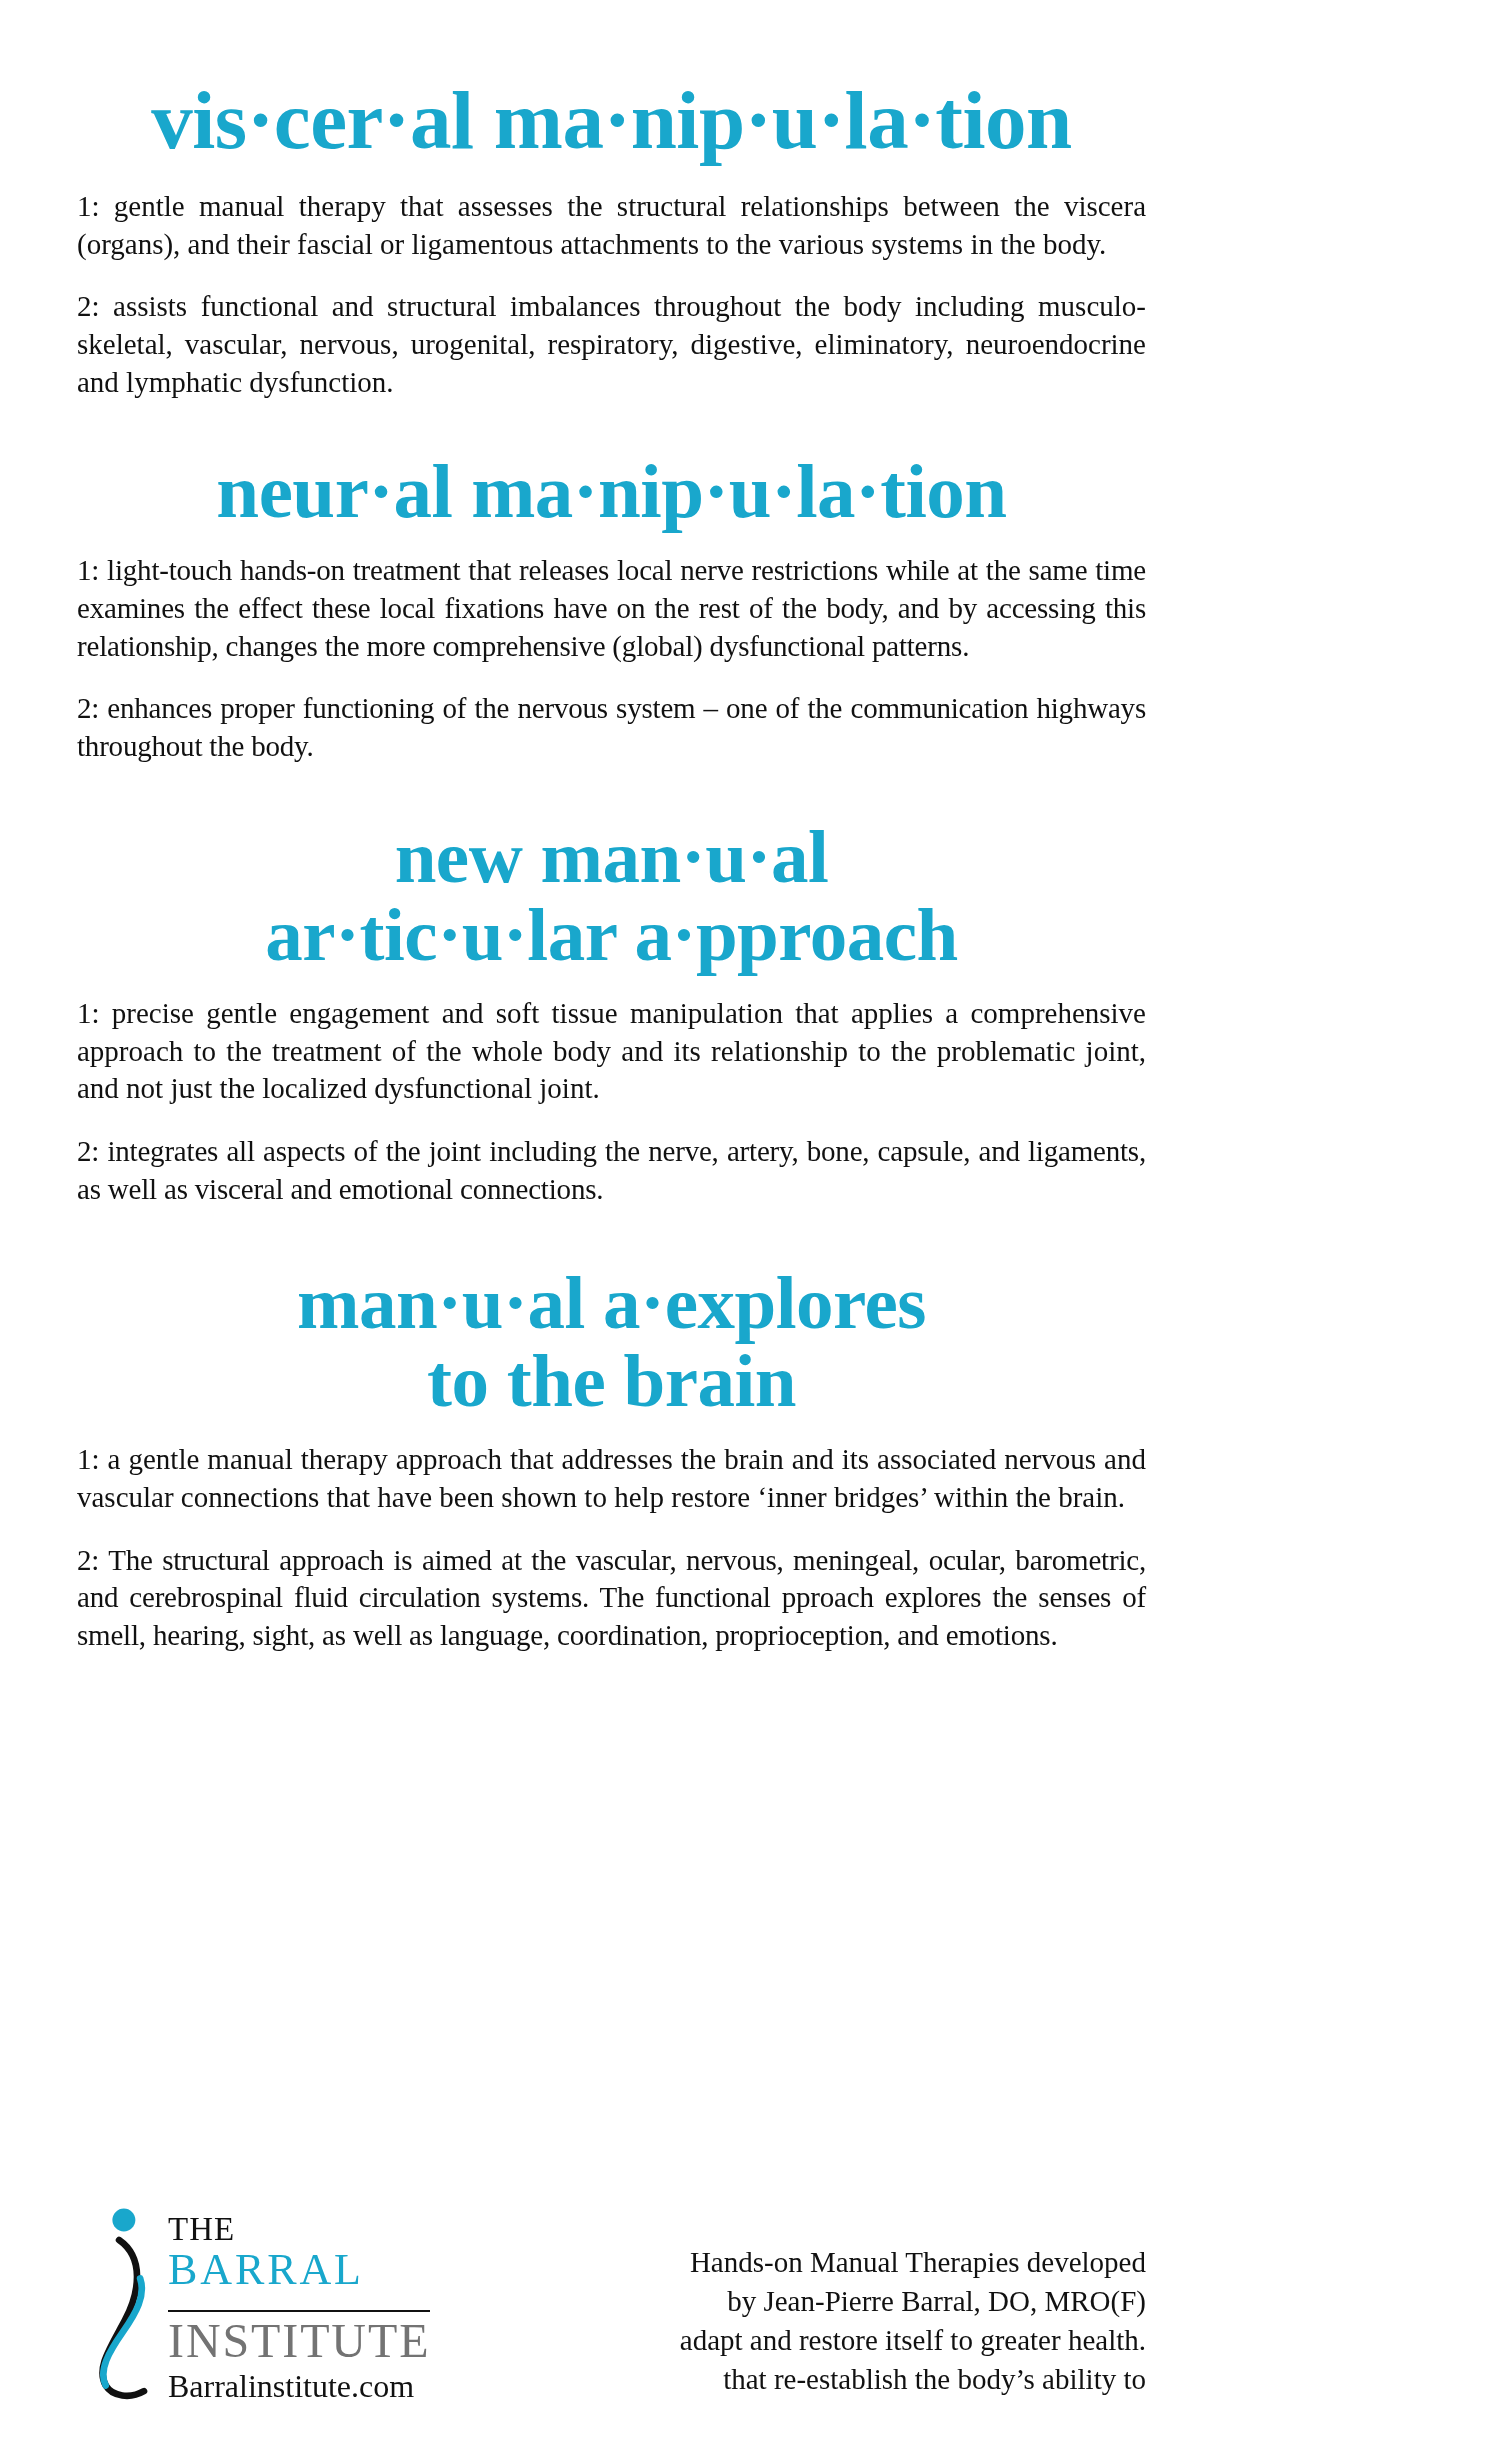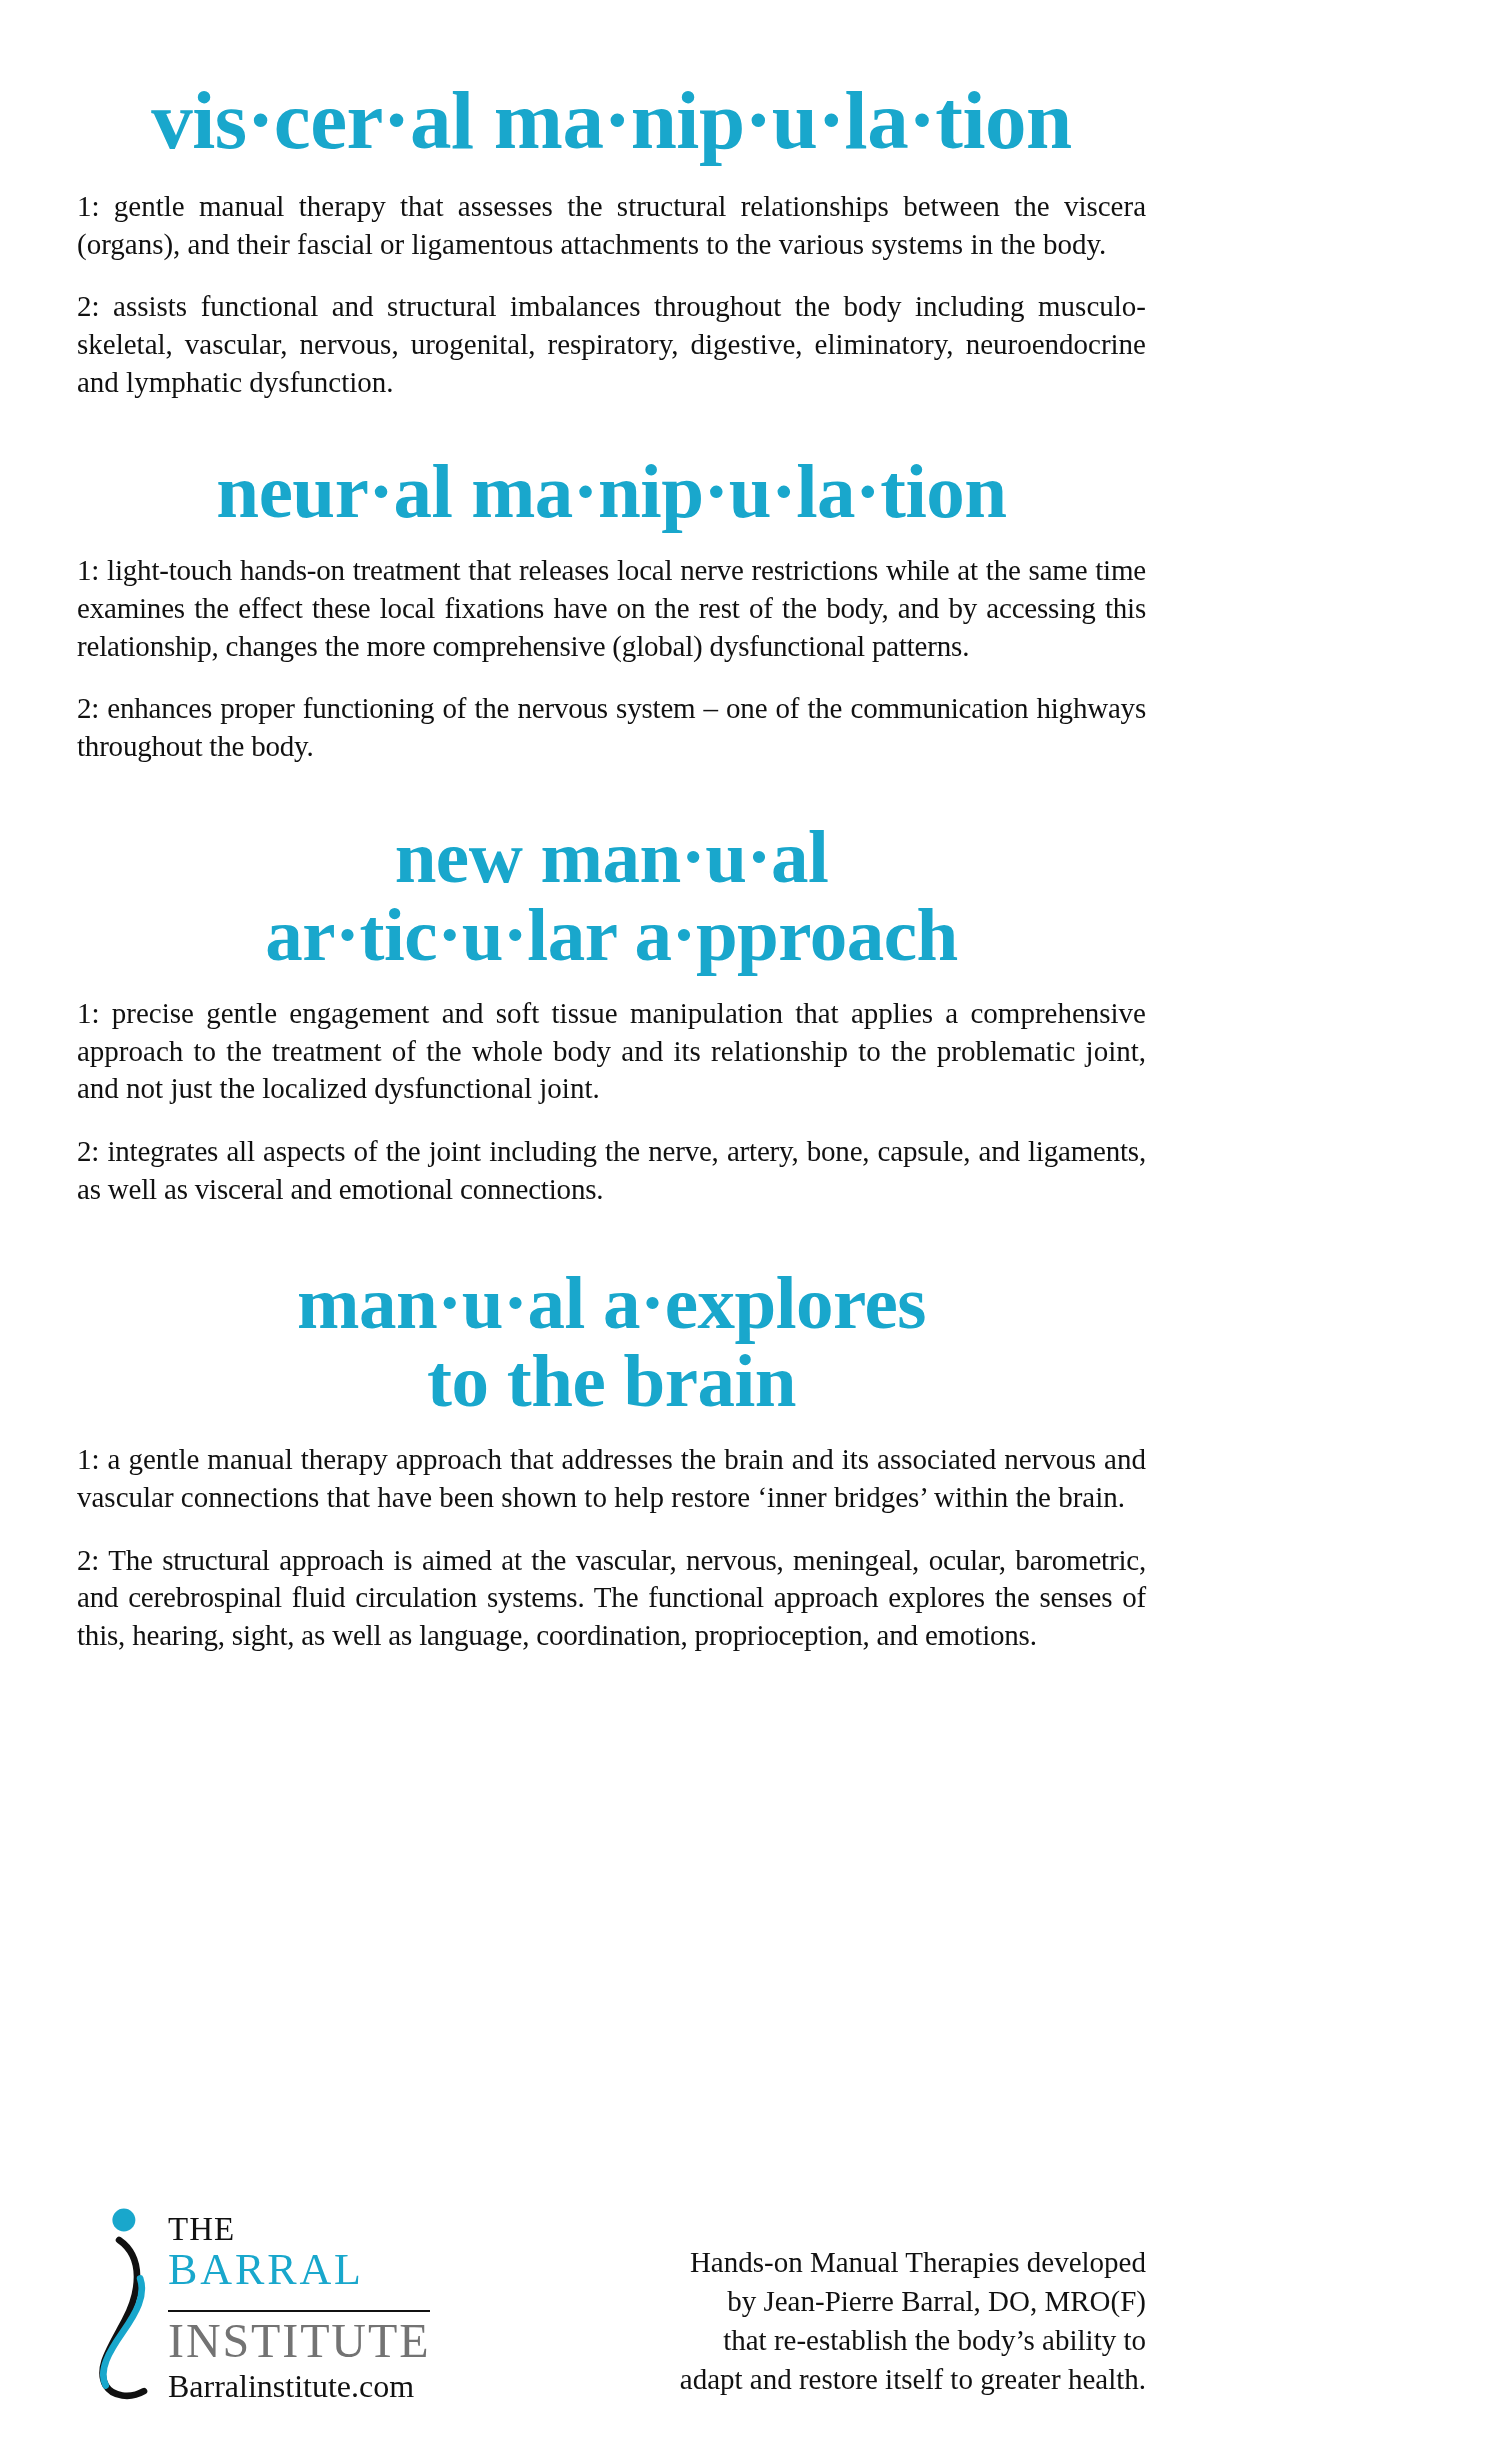--- a/index.html
+++ b/index.html
@@ -133,21 +133,21 @@
     <p class="def">1: precise gentle engagement and soft tissue manipulation that applies a comprehensive approach to the treatment of the whole body and its relationship to the problematic joint, and not just the localized dysfunctional joint.</p>
     <p class="def tight">2: integrates all aspects of the joint including the nerve, artery, bone, capsule, and ligaments, as well as visceral and emotional connections.</p>
   </section>
 
   <section class="block">
     <h1 class="term t4">
       <span>man·u·al a·explores</span><br>
       <span>to the brain</span>
     </h1>
     <p class="def">1: a gentle manual therapy approach that addresses the brain and its associated nervous and vascular connections that have been shown to help restore ‘inner bridges’ within the brain.</p>
-    <p class="def tight">2: The structural approach is aimed at the vascular, nervous, meningeal, ocular, barometric, and cerebrospinal fluid circulation systems. The functional approach explores the senses of this, hearing, sight, as well as language, coordination, proprioception, and emotions.</p>
+    <p class="def tight">2: The structural approach is aimed at the vascular, nervous, meningeal, ocular, barometric, and cerebrospinal fluid circulation systems. The functional pproach explores the senses of smell, hearing, sight, as well as language, coordination, proprioception, and emotions.</p>
   </section>
 
   <footer class="footer">
     <div class="brand">
       <div class="brand-mark">
         <svg width="88" height="202" viewBox="0 0 92 210" xmlns="http://www.w3.org/2000/svg" aria-hidden="true">
           <circle cx="49" cy="13" r="12" fill="#19a7cc"></circle>
           <path d="M44 34 C70 52 66 88 50 118 C34 148 20 168 30 186 C37 198 56 200 70 192" fill="none" stroke="#111111" stroke-width="7" stroke-linecap="round"></path>
           <path d="M30 186 C22 170 34 150 48 130 C62 110 72 92 66 74" fill="none" stroke="#19a7cc" stroke-width="7" stroke-linecap="round"></path>
         </svg>
@@ -155,19 +155,19 @@
       <div class="brand-text">
         <div class="brand-the">THE</div>
         <div class="brand-barral">BARRAL</div>
         <div class="brand-institute">INSTITUTE</div>
         <div class="brand-url">Barralinstitute.com</div>
       </div>
     </div>
     <div class="tagline">
       <div>Hands-on Manual Therapies developed</div>
       <div>by Jean-Pierre Barral, DO, MRO(F)</div>
+      <div>adapt and restore itself to greater health.</div>
       <div>that re-establish the body’s ability to</div>
-      <div>adapt and restore itself to greater health.</div>
     </div>
   </footer>
 
 </div>
 
 
 </body></html>

